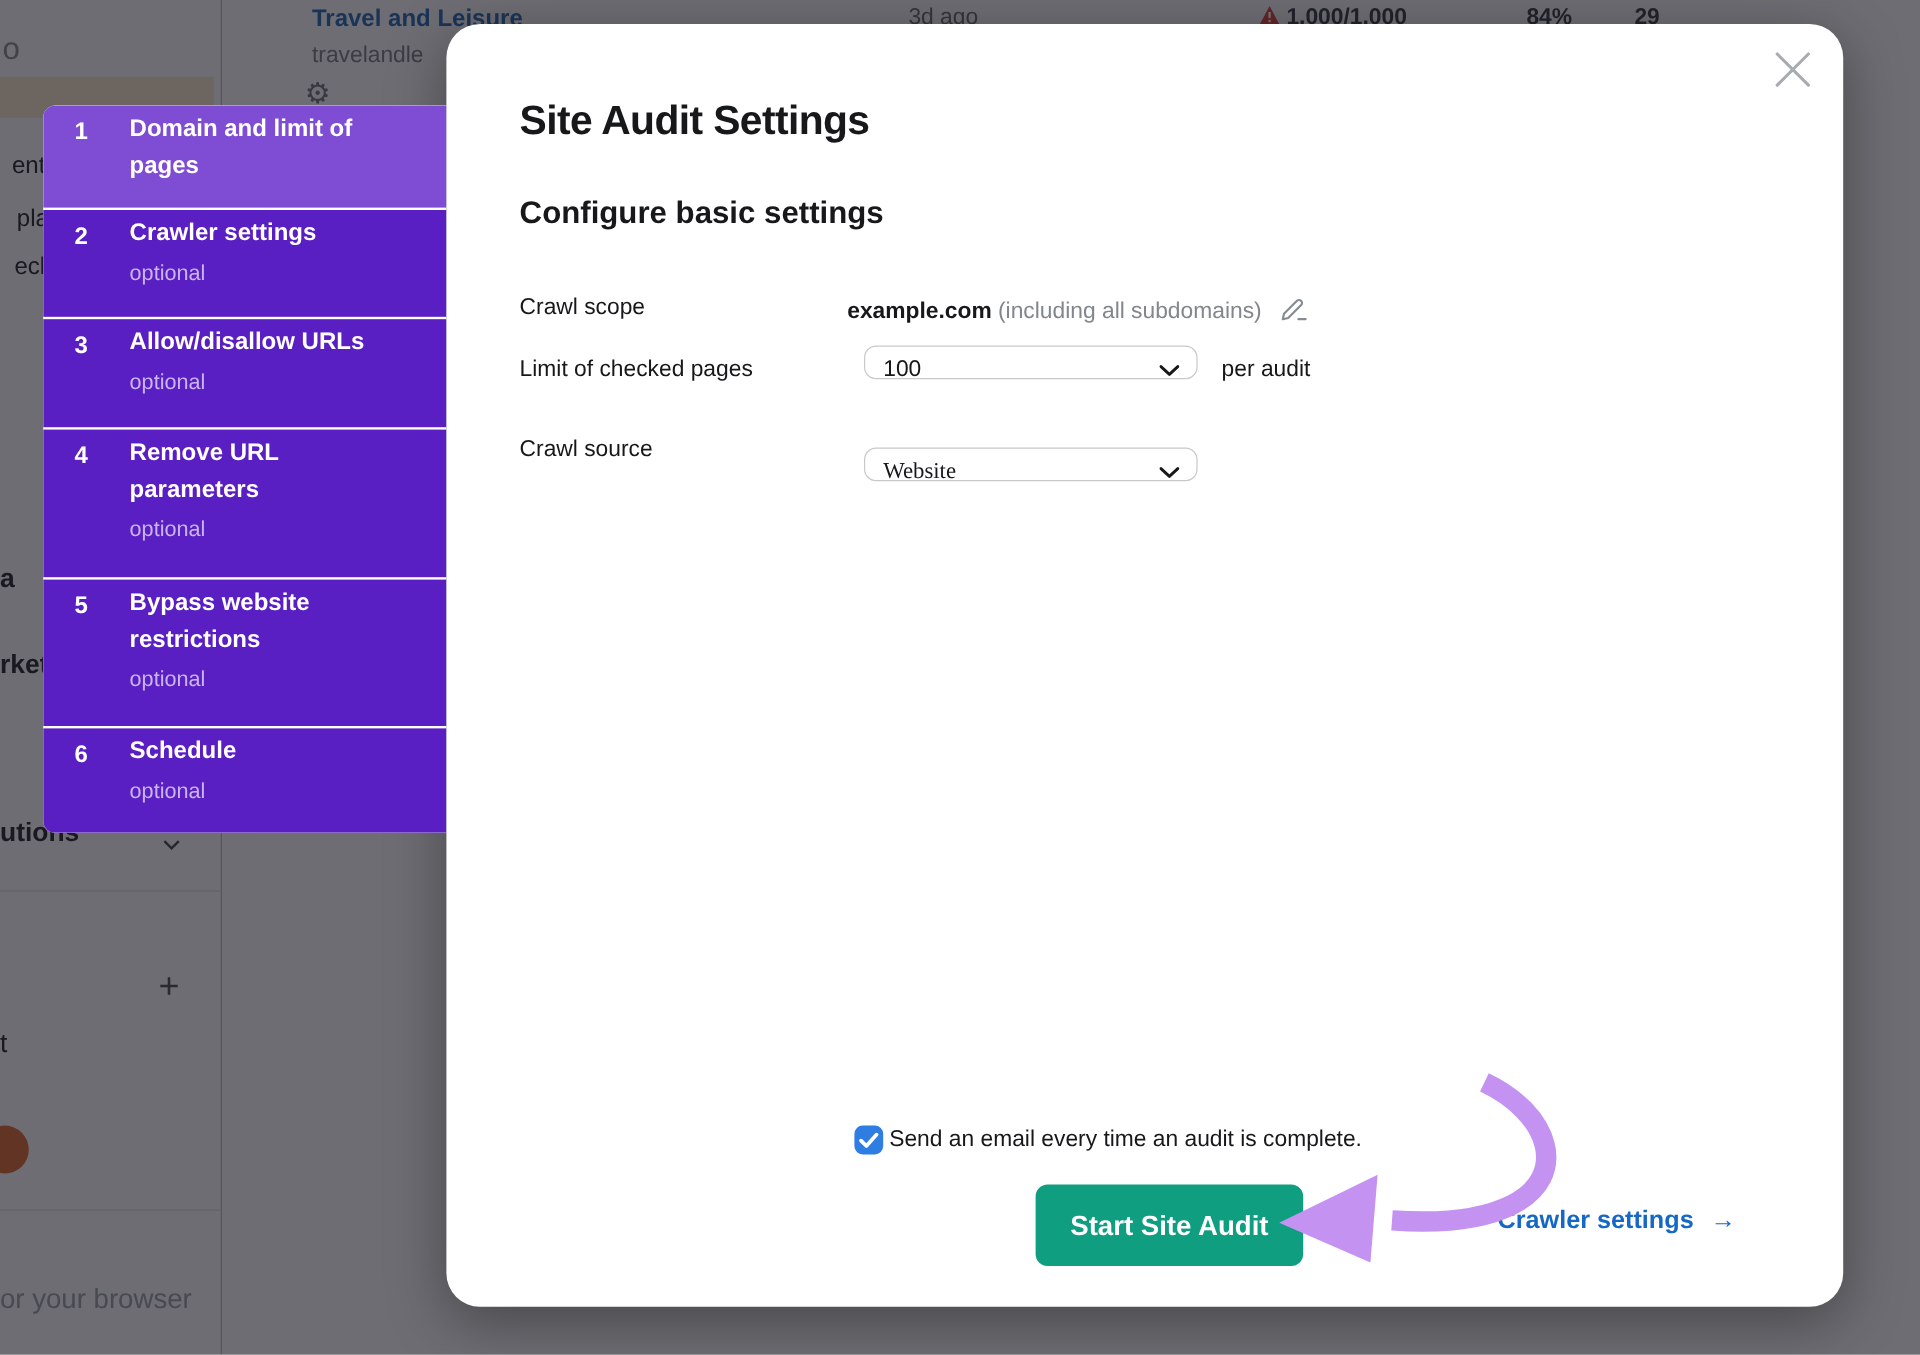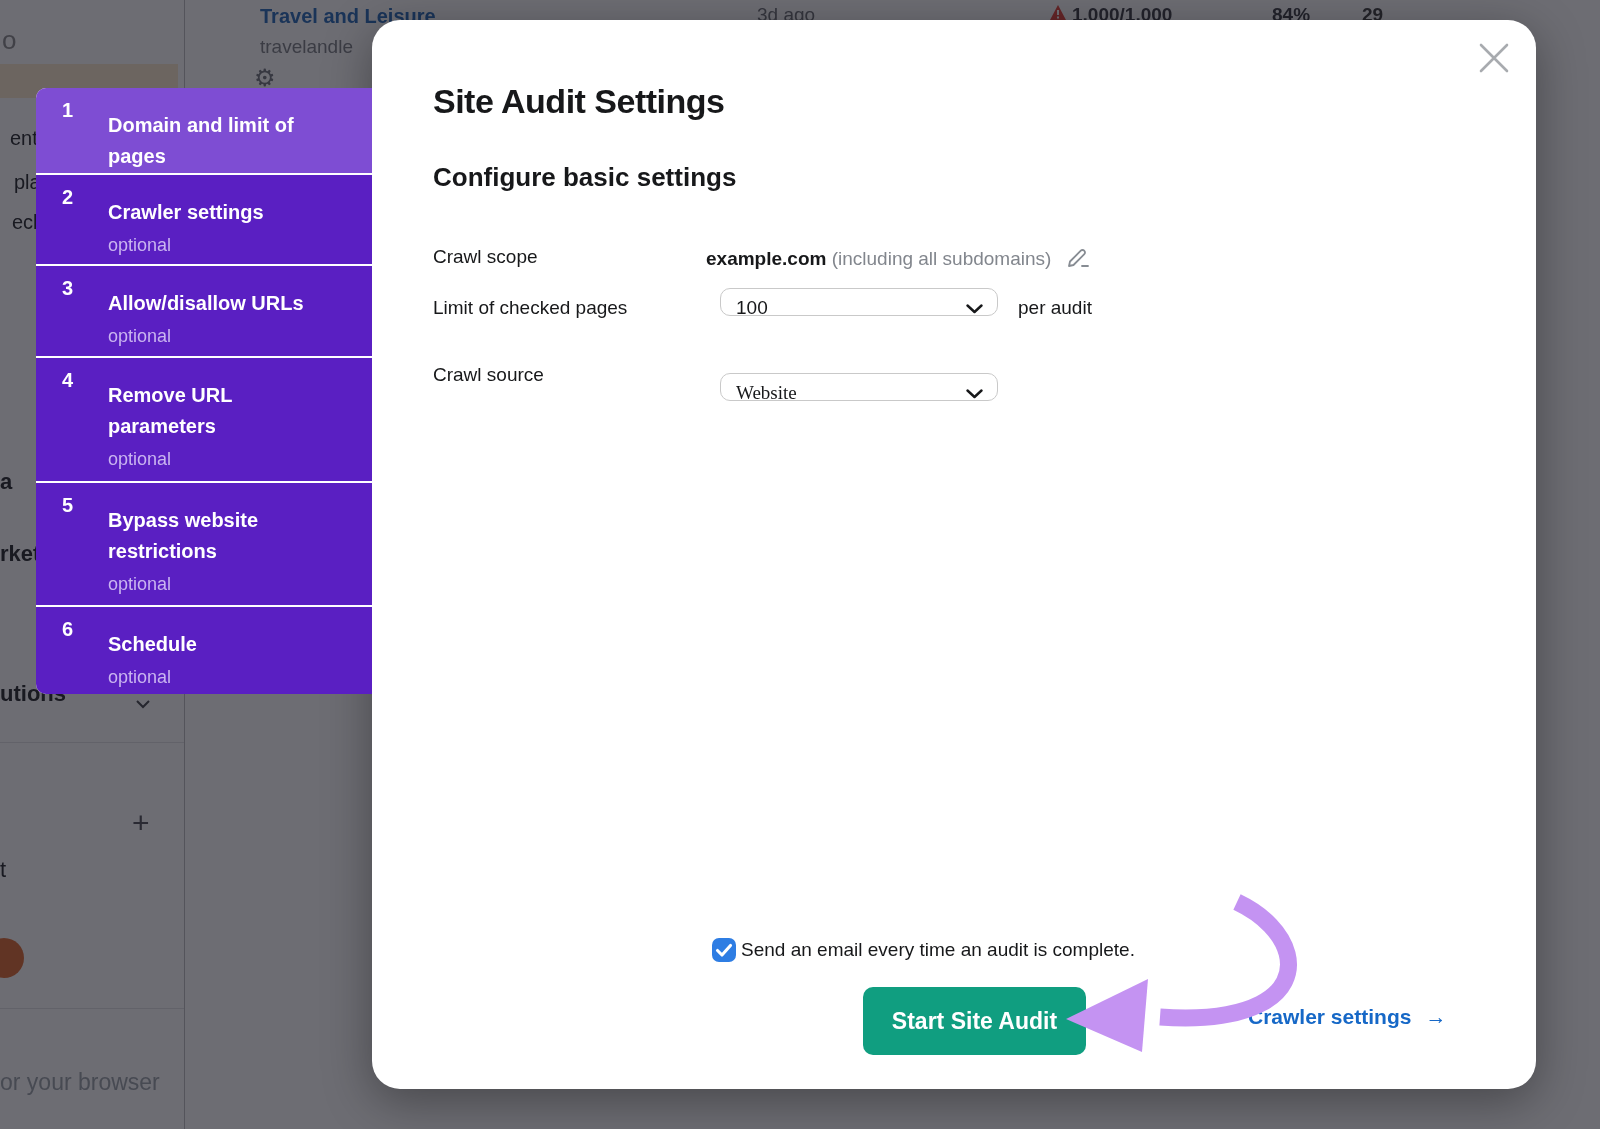--- a/index.html
+++ b/index.html
@@ -30,21 +30,21 @@
   
   .overlay { position:absolute; inset:0; background:rgba(16,16,26,0.60); }
 
   
   .steps { position:absolute; left:36px; top:88px; width:336px; height:606px; background:#fff;
            border-radius:10px 0 0 10px; overflow:hidden; z-index:5; }
   .step { position:relative; background:#5a1fc2; margin-bottom:2px; color:#fff; }
   .step.active { background:#7e4dd3; }
   .step:last-child { margin-bottom:0; }
   .step-num { position:absolute; left:26px; top:11px; font-size:20px; font-weight:700; }
-  .step-body { margin-left:72px; padding-top:22px; width:215px; }
+  .step-body { margin-left:72px; padding-top:4px; width:215px; }
   .step-title { font-size:20px; font-weight:700; line-height:31px; }
   .step-opt { font-size:18px; color:#c9b4f0; line-height:24px; margin-top:5px; }
   .s1{height:85px;} .s2{height:89px;} .s3{height:90px;} .s4{height:123px;} .s5{height:122px;} .s6{height:87px;}
 
   
   .modal { position:absolute; left:372px; top:20px; width:1164px; height:1069px; background:#fff;
            border-radius:28px; box-shadow:0 12px 48px rgba(0,0,0,.35); z-index:4; }
   .m-close { position:absolute; left:1104px; top:20px; width:36px; height:36px; cursor:pointer; }
   .m-title { position:absolute; left:61px; top:62px; font-size:34px; font-weight:700; color:#17181a; letter-spacing:-0.5px; }
   .m-sub   { position:absolute; left:61px; top:142px; font-size:26px; font-weight:700; color:#17181a; }

